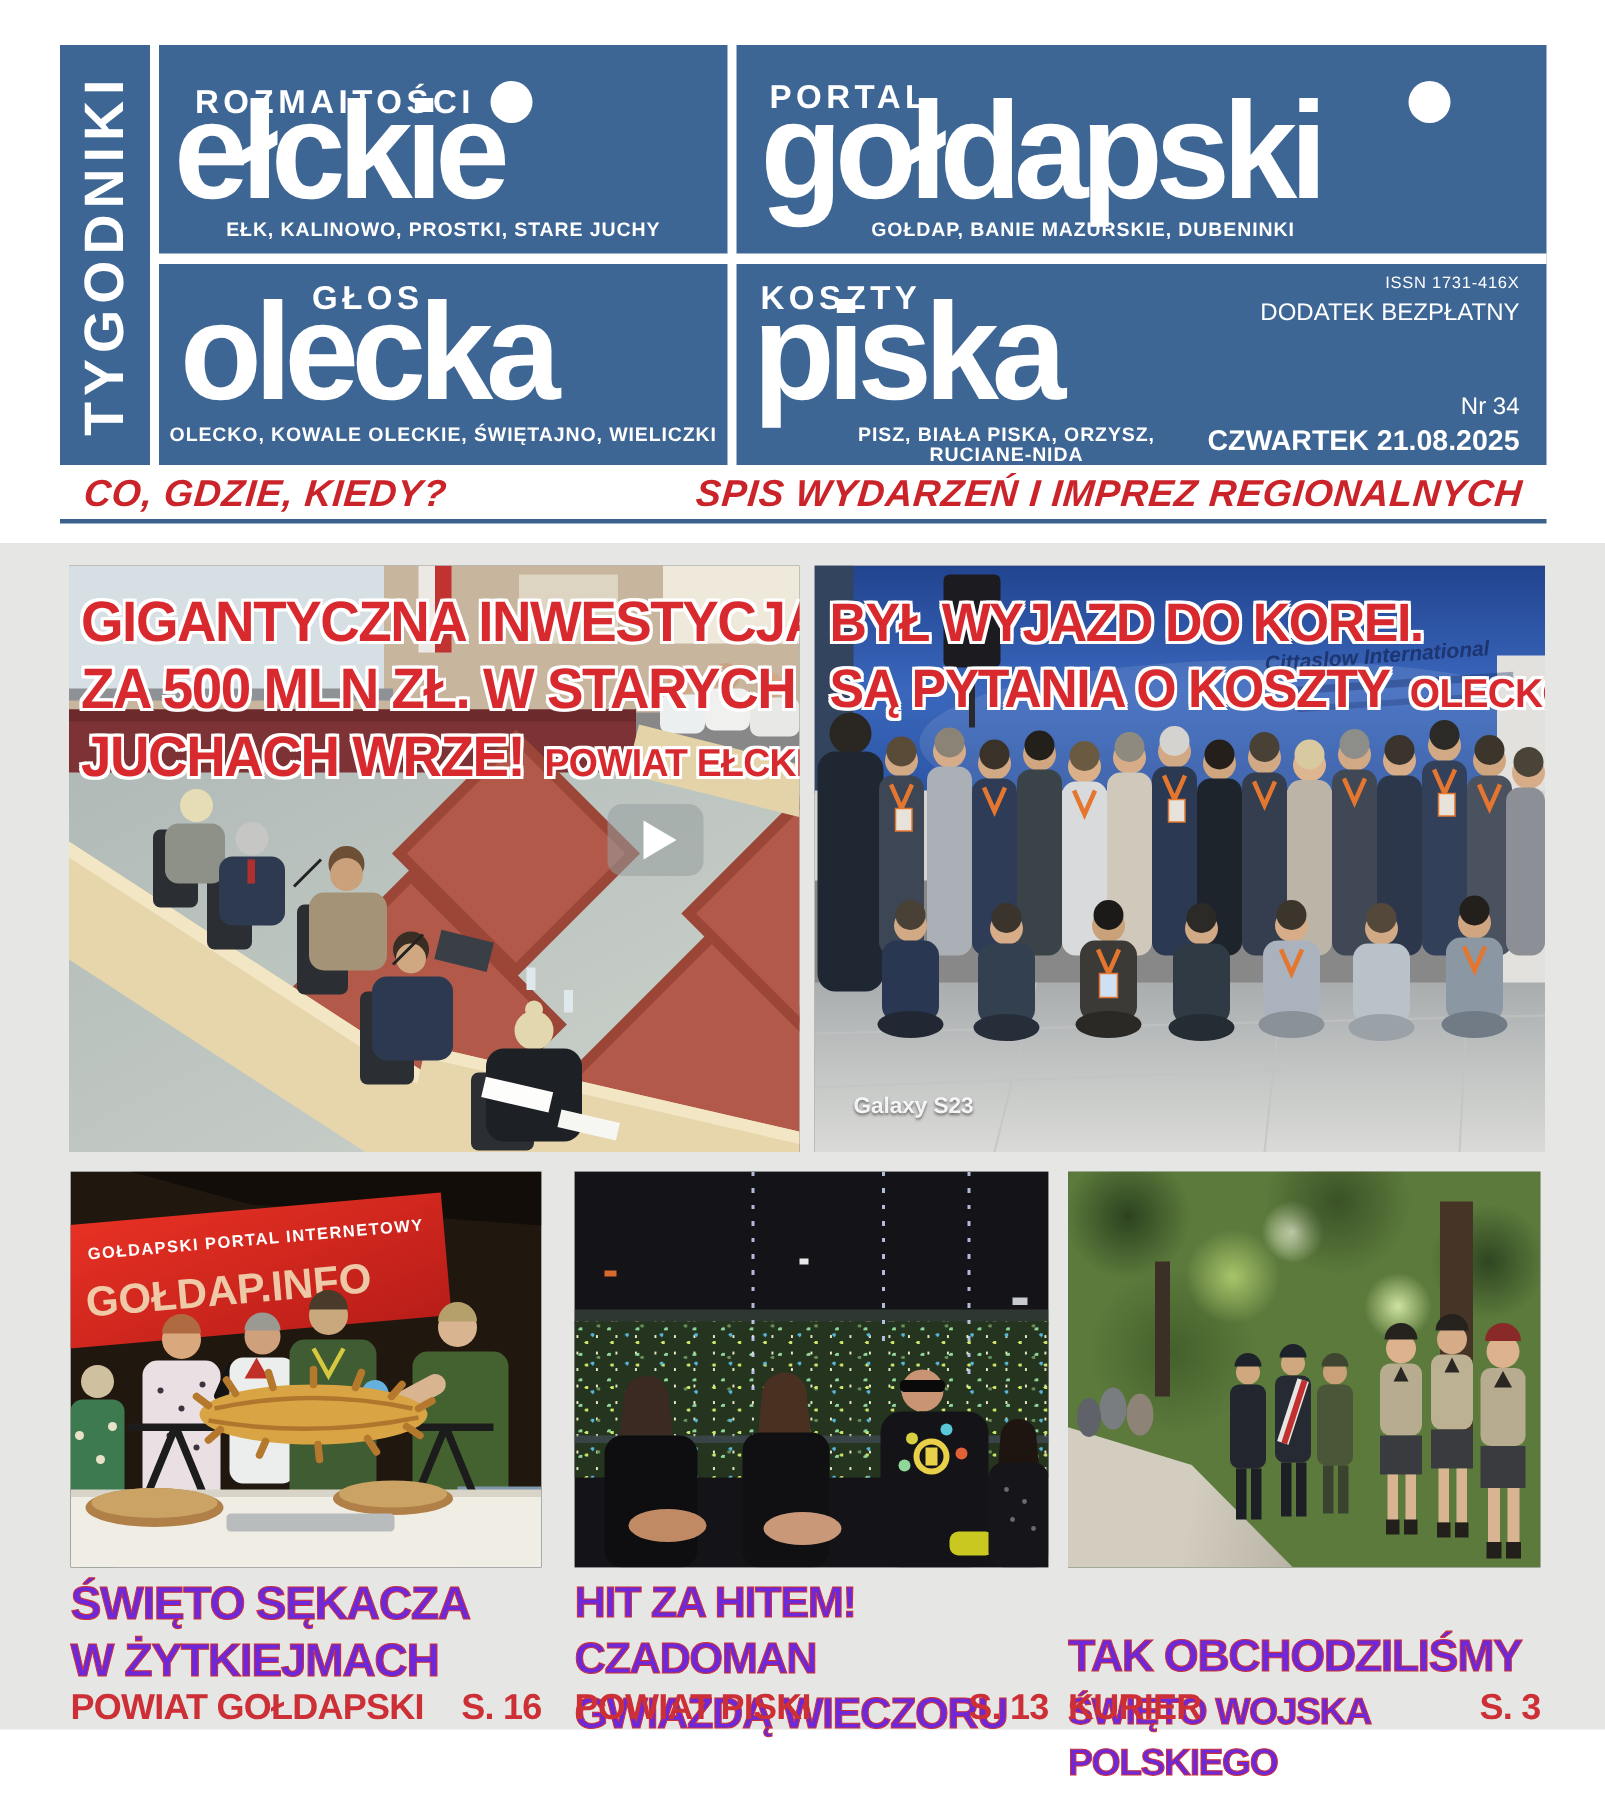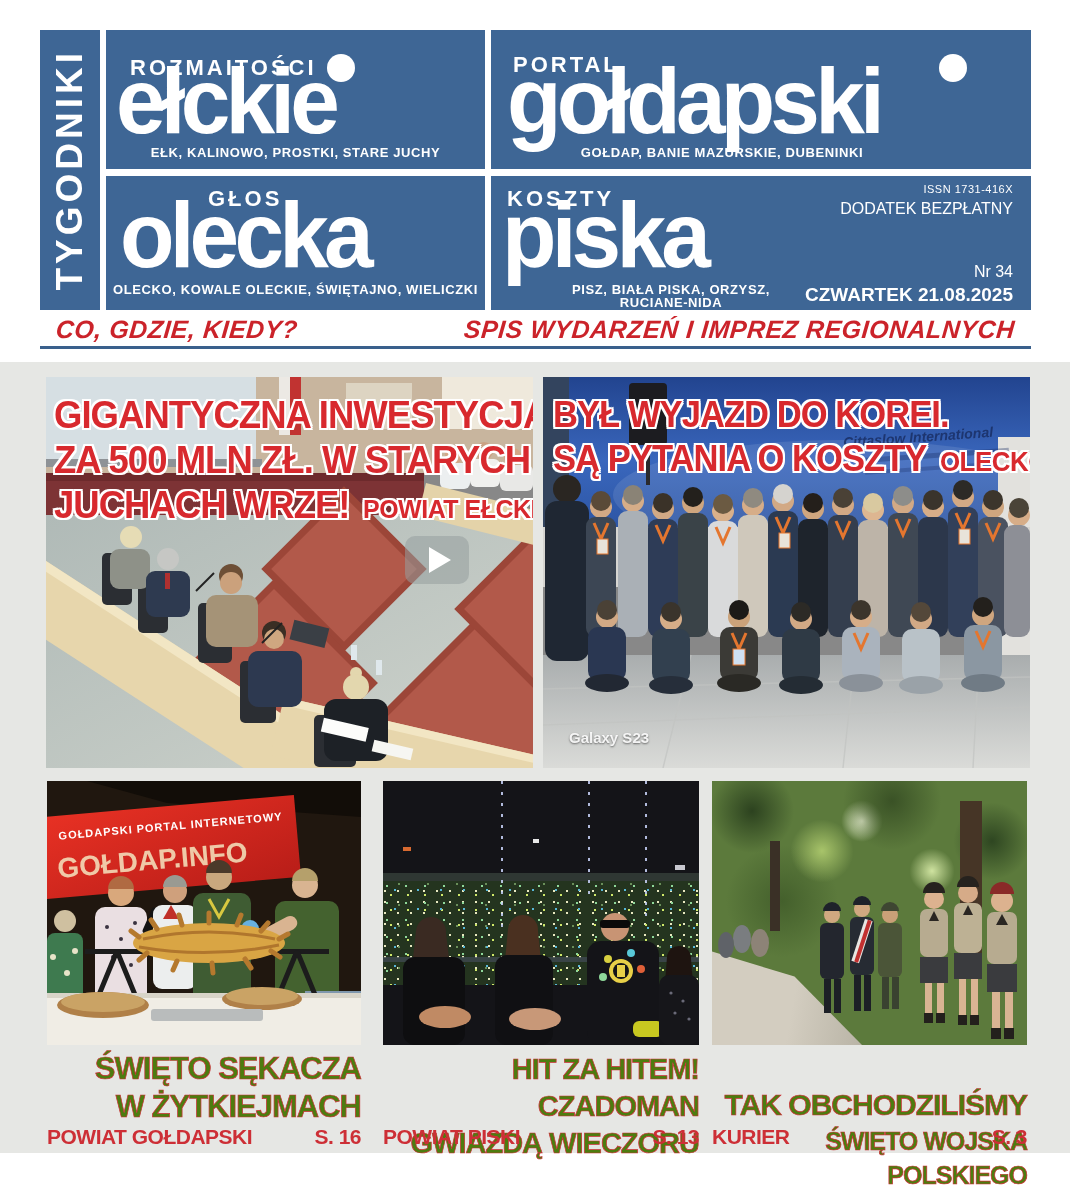--- a/index.html
+++ b/index.html
@@ -44,27 +44,27 @@
   
   .lead-headline{font-weight:700;color:#d8292e;letter-spacing:-1px;line-height:45px;
     text-shadow:-2px -2px 0 #fff,0 -2px 0 #fff,2px -2px 0 #fff,-2px 0 0 #fff,2px 0 0 #fff,-2px 2px 0 #fff,0 2px 0 #fff,2px 2px 0 #fff;
     white-space:nowrap;}
   .lead-line{display:block;font-size:38px;transform:scaleX(.96);transform-origin:left;}
   .lead-line-row{display:flex;align-items:baseline;gap:14px;transform:scaleX(.96);transform-origin:left;}
   .lead-ref{font-size:26px;letter-spacing:-.5px;}
   .r-lead .lead-line{font-size:36px;}
   .r-lead{line-height:44px;}
 
-  .bhead{color:#4d7c0f;font-weight:700;-webkit-text-stroke:.7px #cd2f36;letter-spacing:-1px;line-height:38px;text-align:right;}
+  .bhead{color:#6d28d9;font-weight:700;-webkit-text-stroke:.7px #cd2f36;letter-spacing:-1px;line-height:38px;}
   .bhead .l1{display:block;font-size:31px;}
   .bhead .l2{display:block;font-size:31px;}
   .bhead.mid .l1,.bhead.mid .l2{font-size:29px;line-height:37px;}
   .bhead.right .l1{font-size:30px;margin-top:36px;}
   .bhead.right .l2{font-size:25px;line-height:34px;}
-  .bkicker{display:flex;justify-content:space-between;align-items:baseline;color:#cd2f36;font-size:21px;font-weight:600;letter-spacing:-.5px;}
+  .bkicker{display:flex;justify-content:space-between;align-items:baseline;color:#cd2f36;font-size:24px;font-weight:600;letter-spacing:-.5px;}
 
   
   .play-btn{left:405px;top:536px;width:64px;height:48px;border-radius:10px;background:rgba(150,158,158,.55);
             display:flex;align-items:center;justify-content:center;cursor:pointer;}
   .play-tri{width:0;height:0;border-left:22px solid #fff;border-top:13px solid transparent;border-bottom:13px solid transparent;margin-left:6px;}
 
   
   .backdrop-text{color:rgba(24,44,96,.8);font-weight:700;font-style:italic;font-size:14px;transform:rotate(-4deg);white-space:nowrap;}
   .backdrop-sub{width:150px;height:5px;background:rgba(24,44,96,.35);transform:rotate(-4deg);}
   .backdrop-sub2{width:110px;height:4px;background:rgba(24,44,96,.28);transform:rotate(-4deg);}

